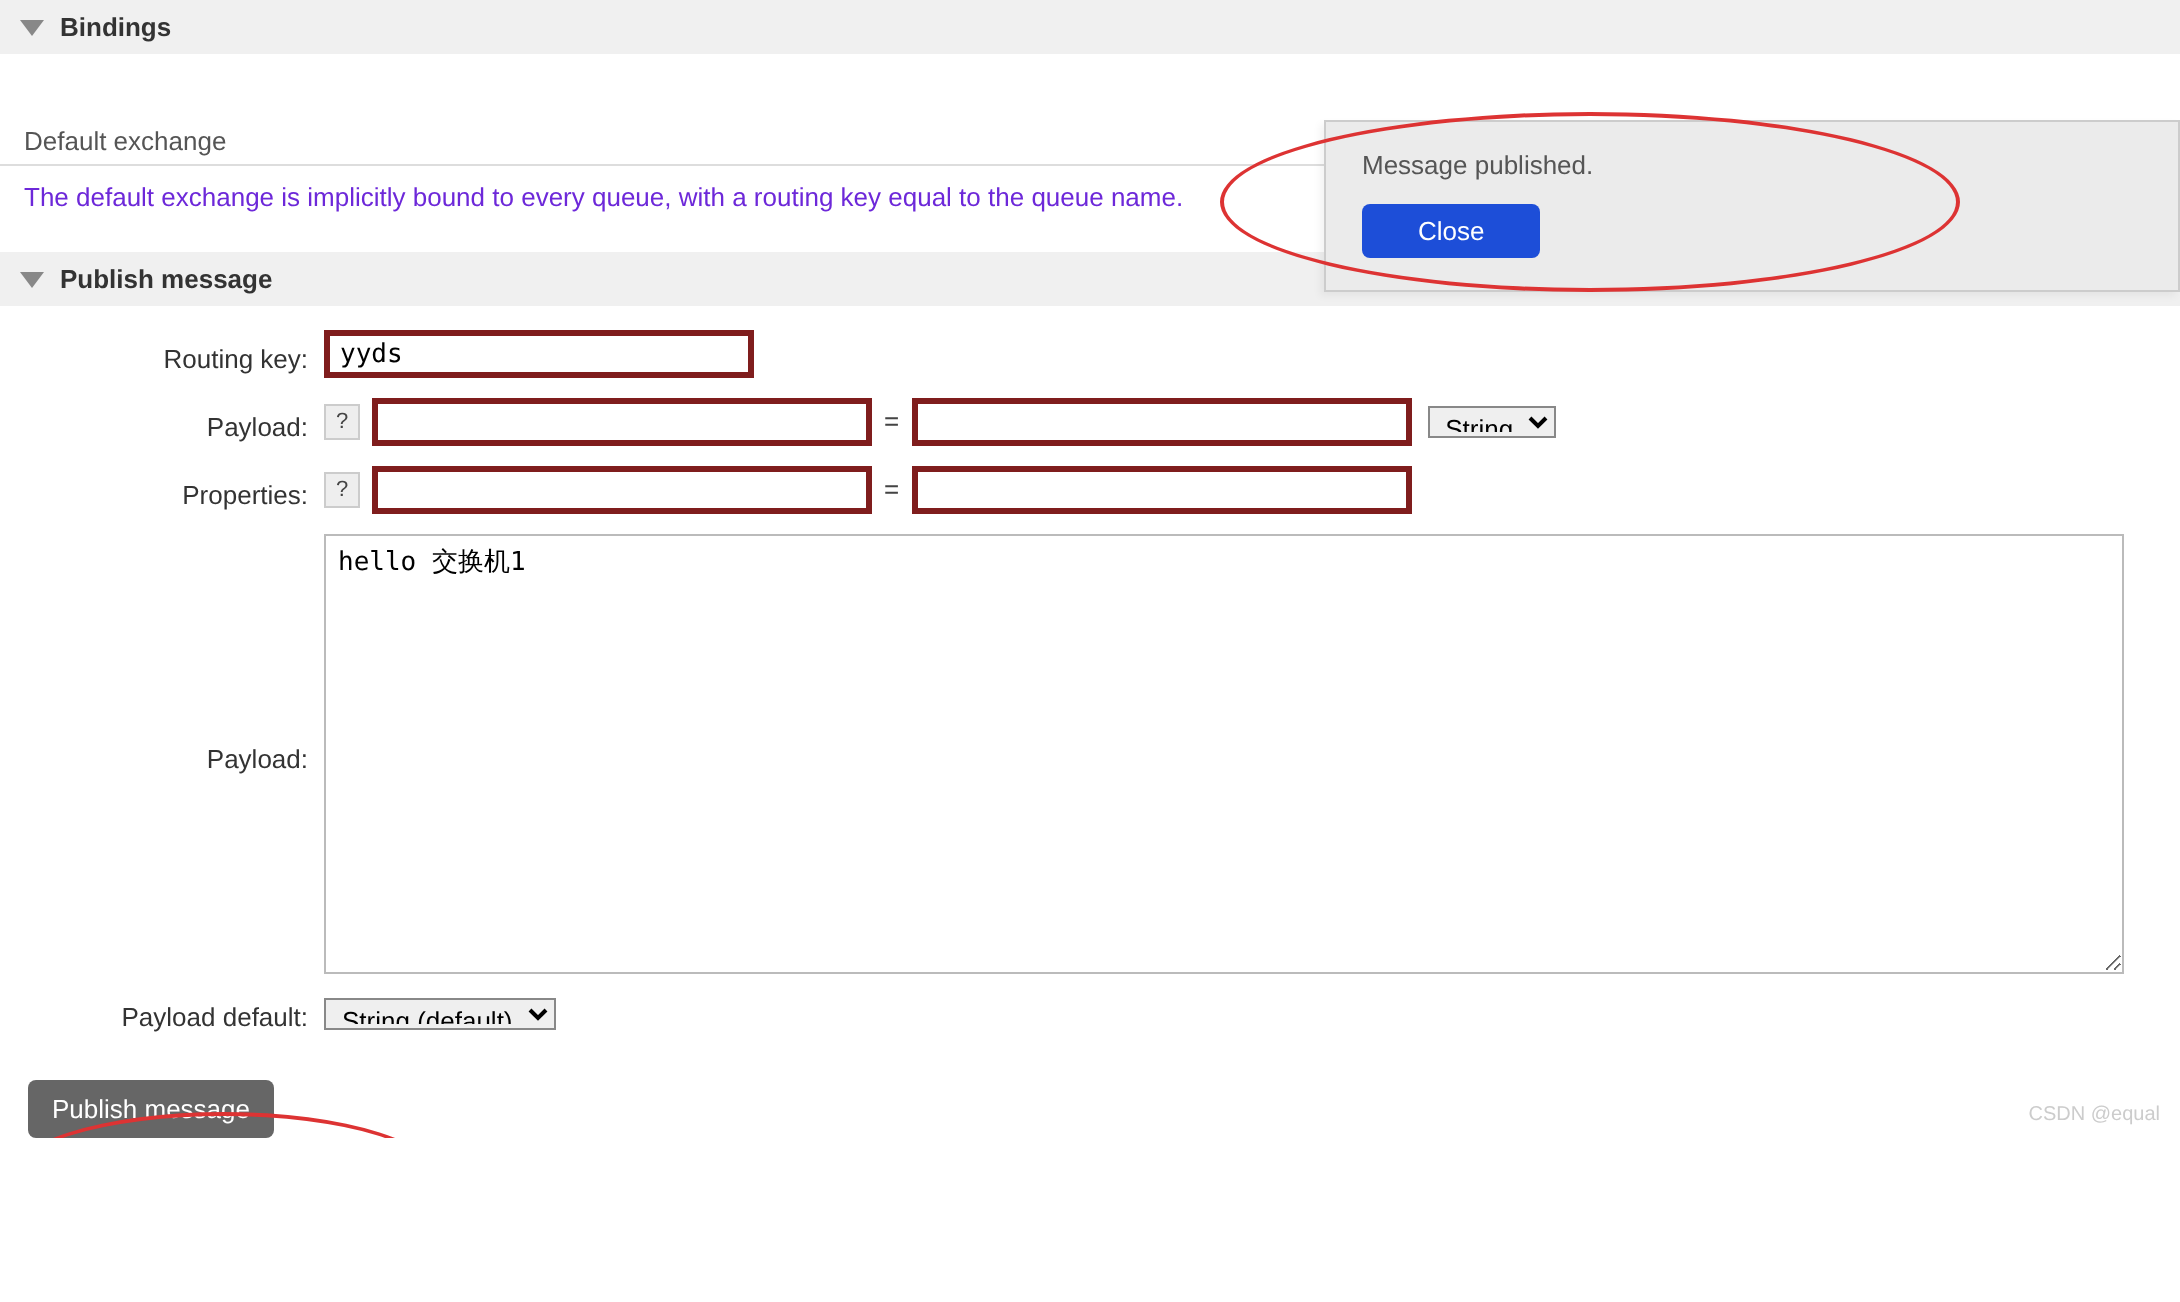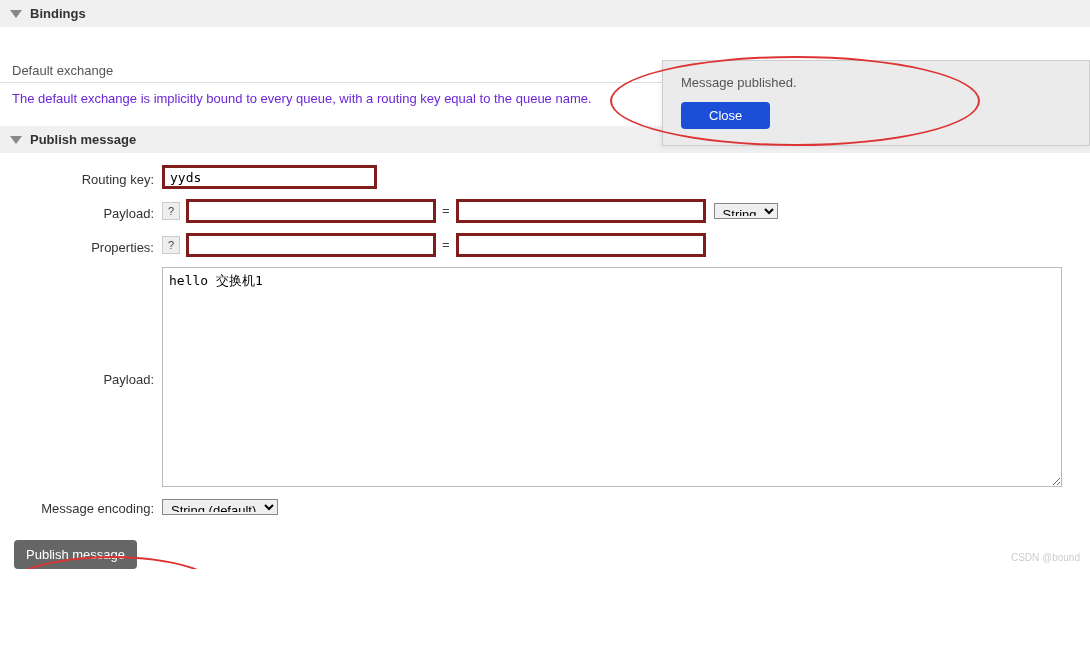--- a/index.html
+++ b/index.html
@@ -195,36 +195,36 @@
     <span class="eq">=</span>
     <input type="text" class="in-pv" value="" style="">
   </div>
 
   <div class="form-row">
     <div class="form-label">Payload:</div>
     <textarea style="">hello 交换机1</textarea>
   </div>
 
   <div class="form-row">
-    <div class="form-label">Message encoding:</div>
+    <div class="form-label">Payload default:</div>
     <select>
       <option>String (default)</option>
     </select>
   </div>
 
 </div>
 
 <button class="publish-btn">Publish message</button>
 
 
 <div class="notification">
   <div class="msg">Message published.</div>
   <button class="close-btn">Close</button>
 </div>
 
 
 <div class="ellipse ellipse1"></div>
 <div class="ellipse ellipse2"></div>
 
-<div class="watermark">CSDN @bound</div>
+<div class="watermark">CSDN @equal</div>
 
 
 
 
 </body></html>

